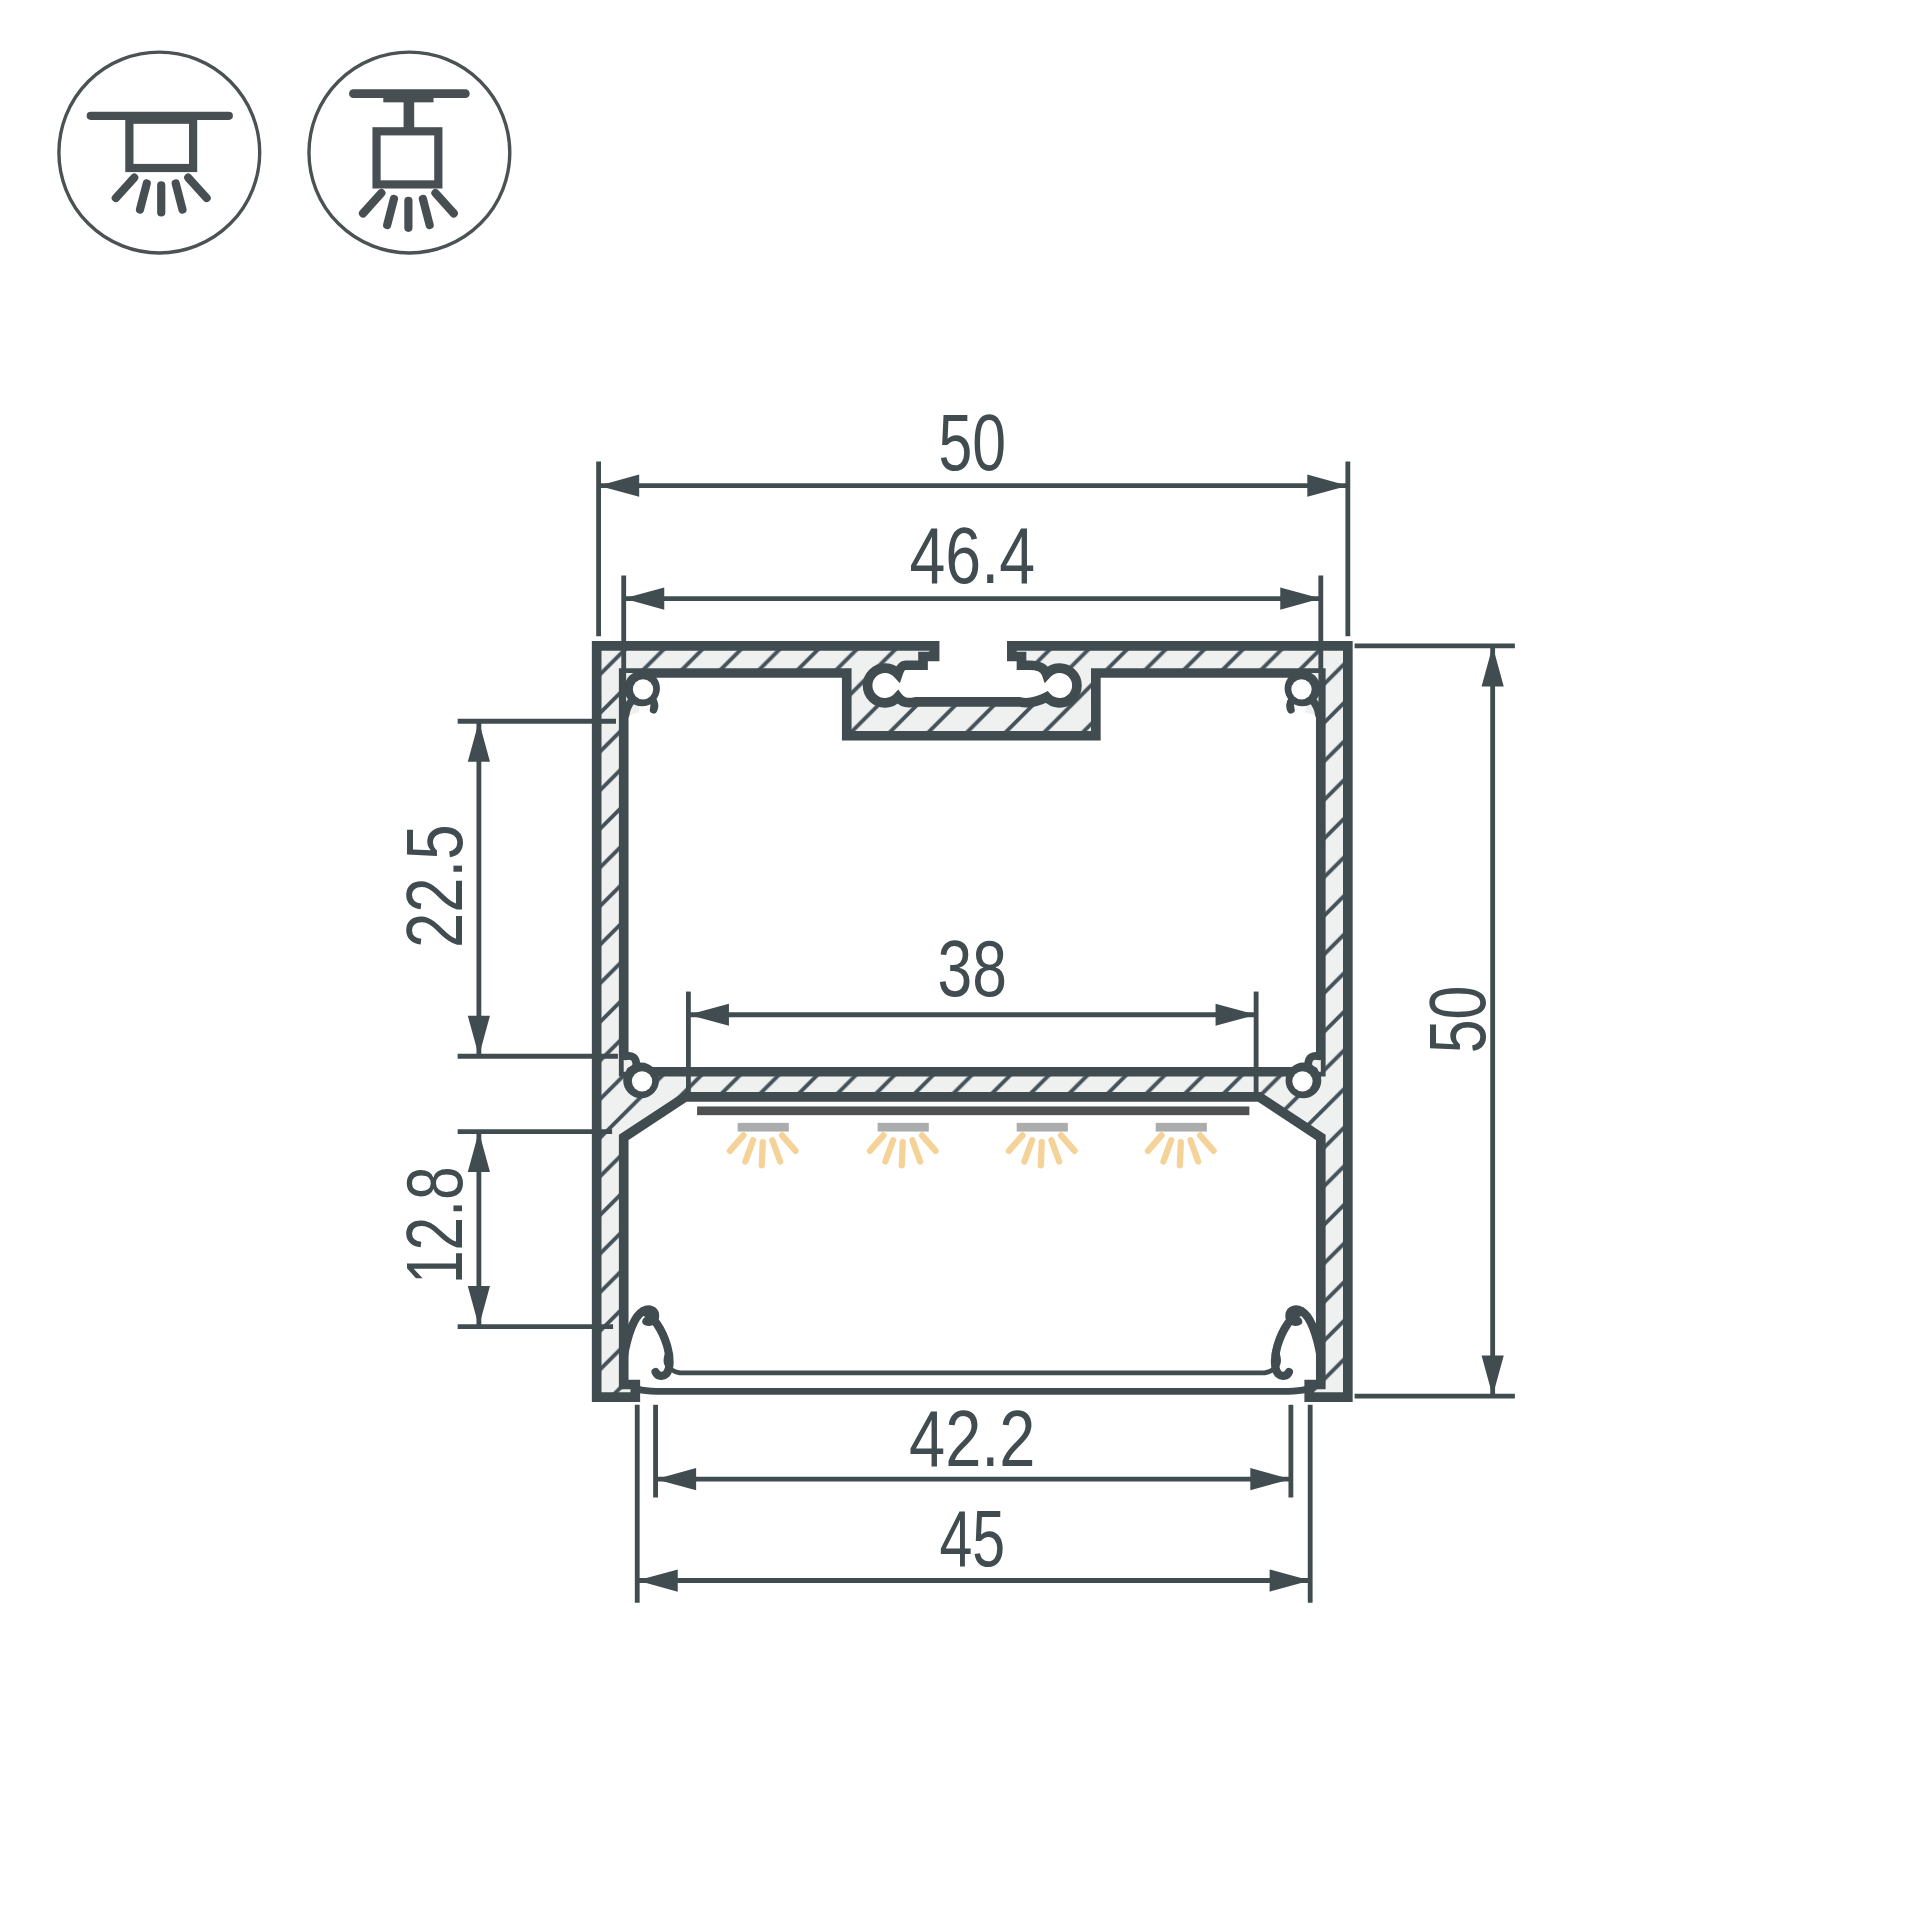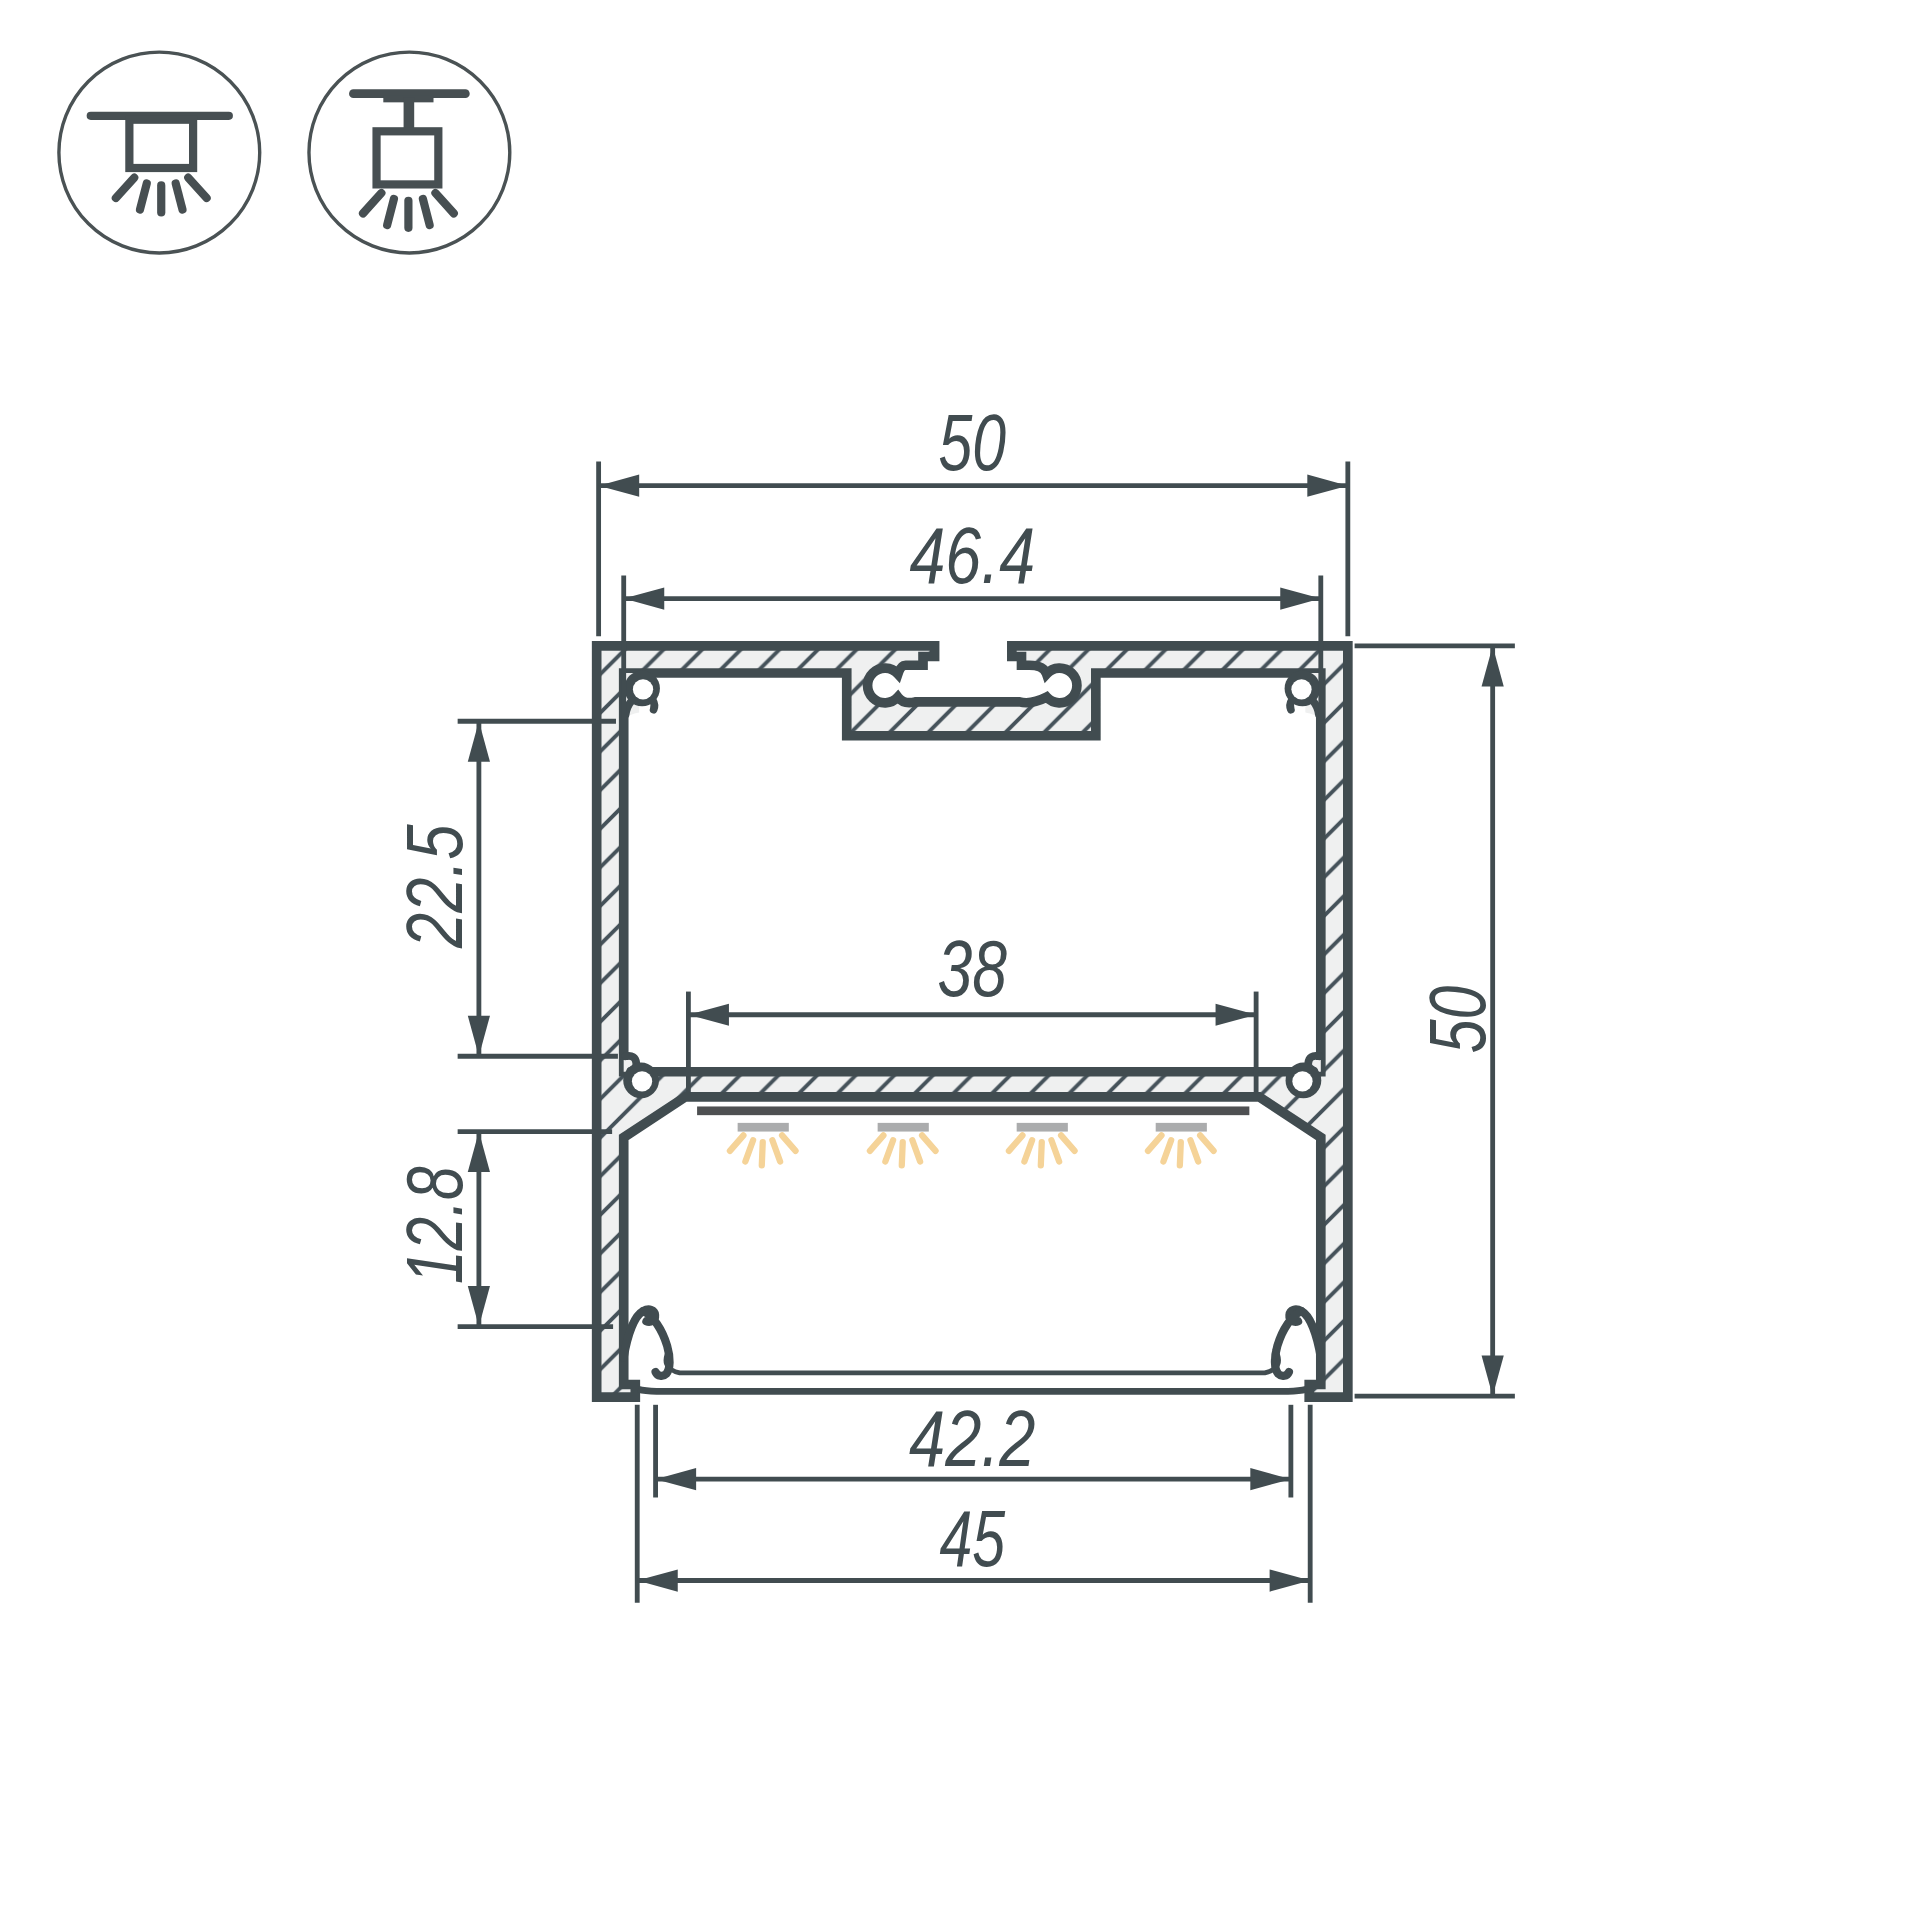--- a/index.html
+++ b/index.html
@@ -1,16 +1,16 @@
 <!DOCTYPE html>
 <html><head>
 <meta charset="utf-8">
 <style>
   html,body{margin:0;padding:0;background:#ffffff;}
-  .page{width:1834px;height:1931px;position:relative;font-family:"Liberation Sans", sans-serif;font-style:italic;}
+  .page{width:1834px;height:1931px;position:relative;font-family:"Liberation Sans", sans-serif;}
   svg{display:block;}
   text{font-family:"Liberation Sans", sans-serif;fill:#414C50;}
 </style>
 </head>
 <body>
 <div class="page">
 <svg width="1931" height="1931" viewBox="0 0 2000 2000">
 <defs>
   <pattern id="hatch" width="40" height="40" patternUnits="userSpaceOnUse">
     <rect x="0" y="0" width="40" height="40" fill="#EFF0F0"></rect>

